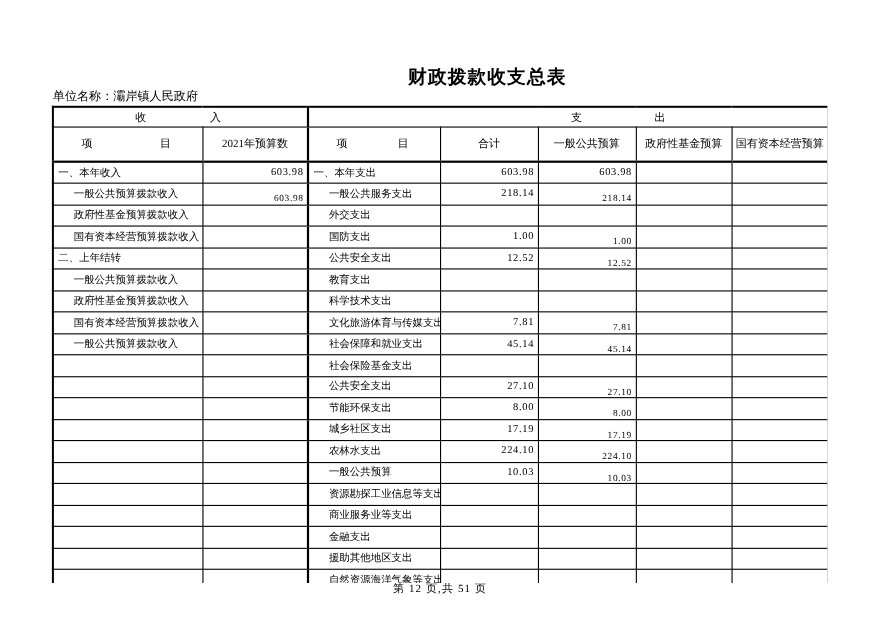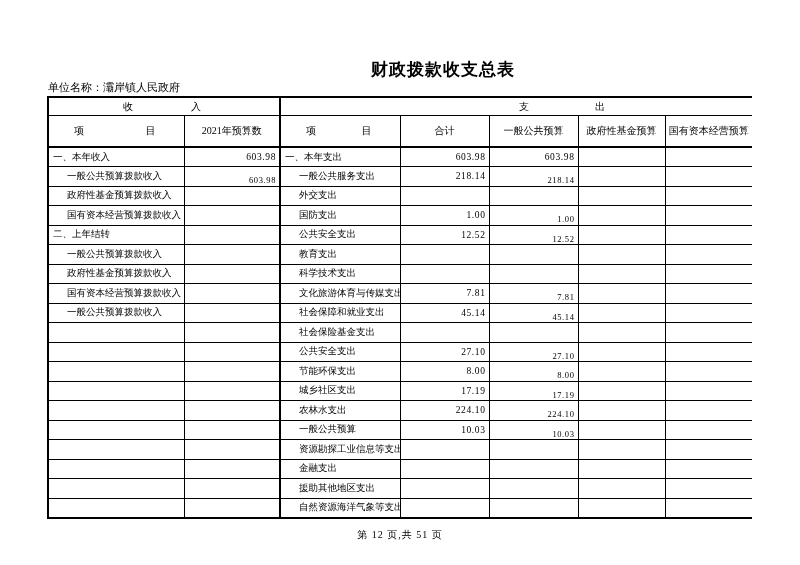--- a/index.html
+++ b/index.html
@@ -240,20 +240,29 @@
           <td class="num"></td>
           <td class="label sec ind">资源勘探工业信息等支出</td>
           <td class="num"></td>
           <td class="num"></td>
           <td class="num"></td>
           <td class="num"></td>
         </tr>
         <tr>
           <td class="label"></td>
           <td class="num"></td>
+          <td class="label sec ind">商业服务业等支出</td>
+          <td class="num"></td>
+          <td class="num"></td>
+          <td class="num"></td>
+          <td class="num"></td>
+        </tr>
+        <tr>
+          <td class="label"></td>
+          <td class="num"></td>
           <td class="label sec ind">金融支出</td>
           <td class="num"></td>
           <td class="num"></td>
           <td class="num"></td>
           <td class="num"></td>
         </tr>
         <tr>
           <td class="label"></td>
           <td class="num"></td>
           <td class="label sec ind">援助其他地区支出</td>

